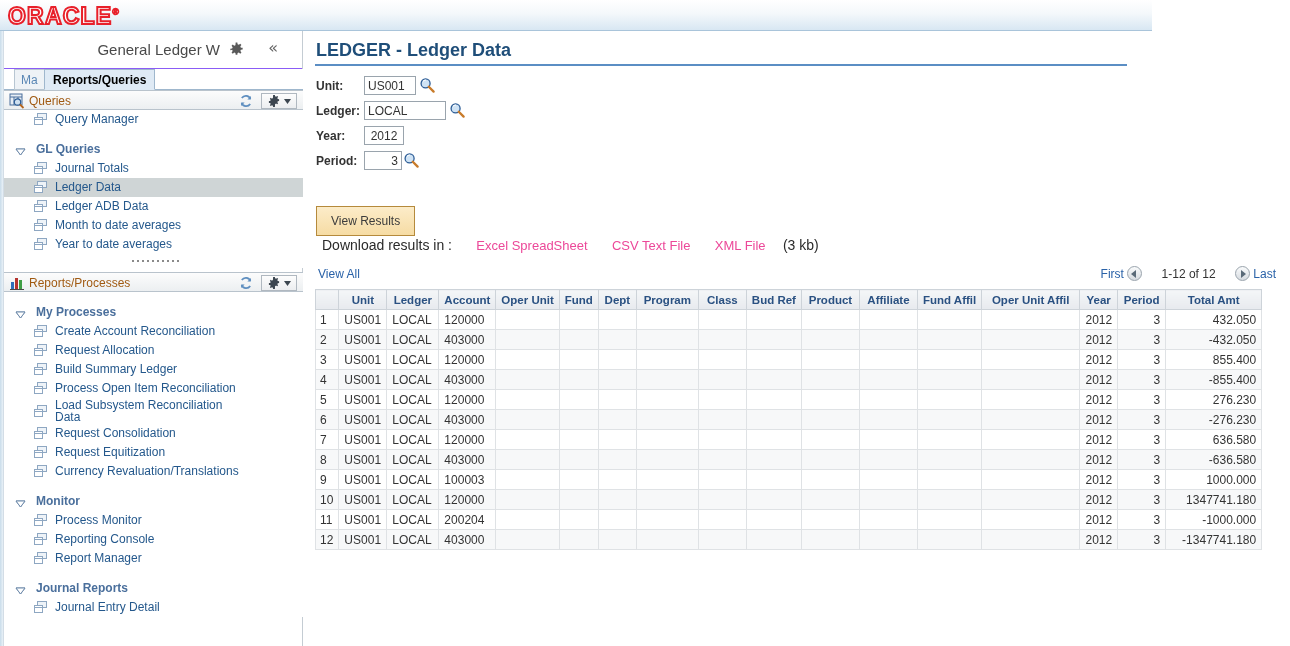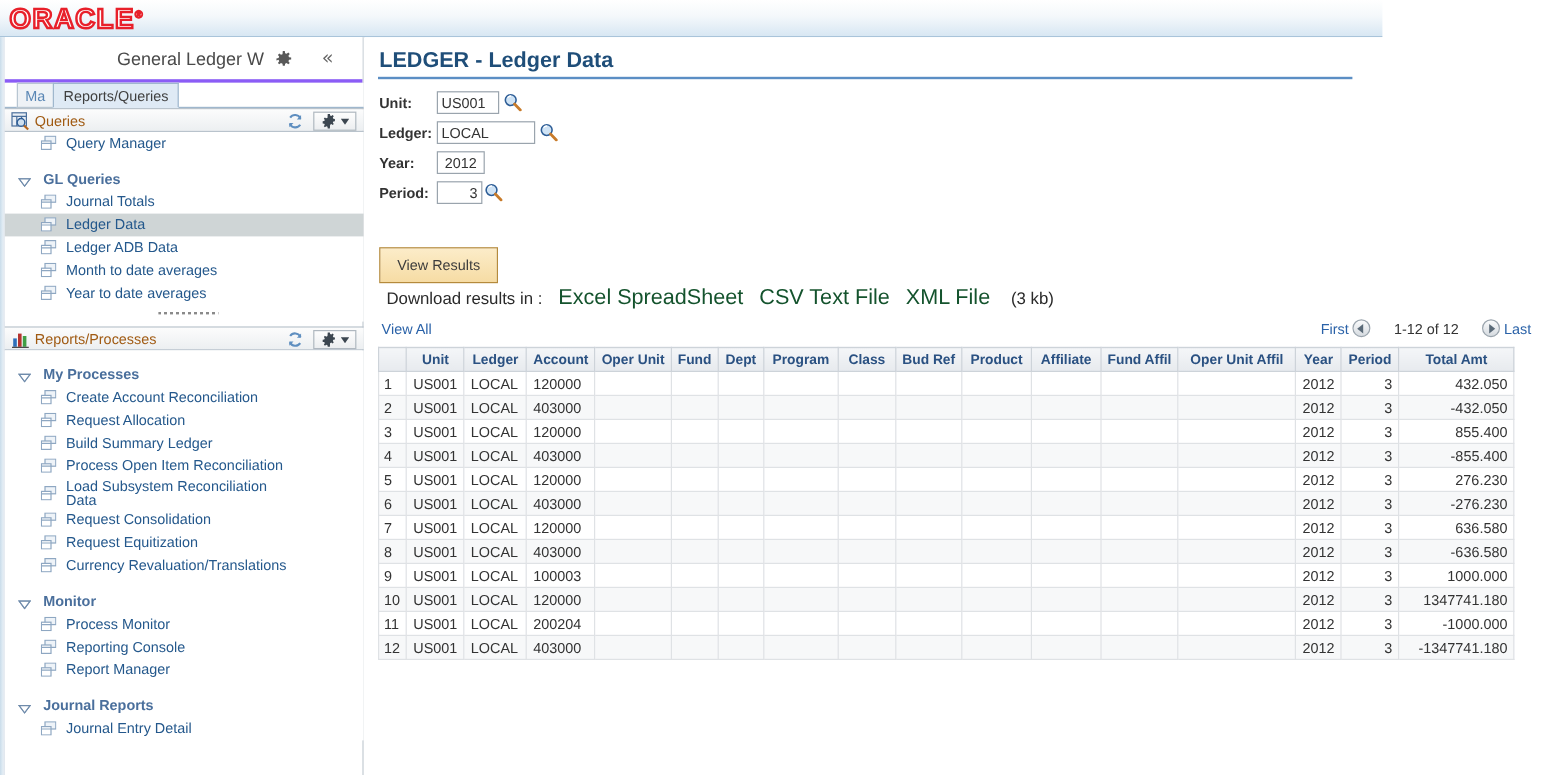--- a/index.html
+++ b/index.html
@@ -46,21 +46,21 @@
   #sidebar {
     position: absolute; left: 4px; top: 31px;
     width: 299px; height: 615px;
     background: #ffffff;
     border-right: 1px solid #c4ccd3;
   }
   #sidebar-header {
     position: relative;
     height: 38px;
     background: #ffffff;
-    border-bottom: 3px solid #8b5cf6;
+    border-bottom: 1px solid #8b5cf6;
   }
   #folder-title {
     position: absolute; right: 82px; top: 10px;
     font-size: 15px; color: #4a4a4a;
     white-space: nowrap; overflow: hidden;
     width: 132px; text-align: right;
     direction: ltr;
   }
   #header-gear {
     position: absolute; right: 58px; top: 11px;
@@ -89,22 +89,22 @@
     color: #2a5c8f;
     cursor: pointer;
     white-space: nowrap;
   }
   .tab.tab-clipped { left: 10px; width: 34px; overflow: hidden; padding-left: 6px; color:#5a87b5; }
   .tab.tab-active {
     left: 40px;
     background: #dfeaf5;
     border-color: #9fb7cd;
     border-bottom: 1px solid #dfeaf5;
-    font-weight: normal;
-    color: #404040;
+    font-weight: bold;
+    color: #000000;
     z-index: 3;
   }
 
   
   .pagelet { position: absolute; left: 0; width: 299px; }
   .pagelet-head {
     position: relative;
     height: 20px;
     background: linear-gradient(to bottom,#fcfcfc,#eceff1);
     border-top: 1px solid #b9c3cc;
@@ -226,22 +226,22 @@
     font-family: "Liberation Sans", sans-serif;
     font-size: 12px;
     color: #3c3c3c;
     cursor: pointer;
     line-height: 18px;
   }
 
   #download-row { position: absolute; left: 18px; top: 206px; white-space: nowrap; }
   #download-label { font-size: 14px; color: #2a2a2a; text-align: center; }
   .dl-link {
-    font-size: 18px; color: #14532d; text-decoration: none; cursor: pointer;
-    margin-left: 10px;
+    font-size: 13px; color: #ec4899; text-decoration: none; cursor: pointer;
+    margin-left: 21px;
   }
   #dl-size { font-size: 14px; color: #2a2a2a; margin-left: 14px; }
 
   #view-all-link {
     position: absolute; left: 14px; top: 236px;
     font-size: 12px; color: #2a62a8; cursor: pointer; text-decoration: none;
   }
 
   #pager {
     position: absolute; right: 14px; top: 235px;

